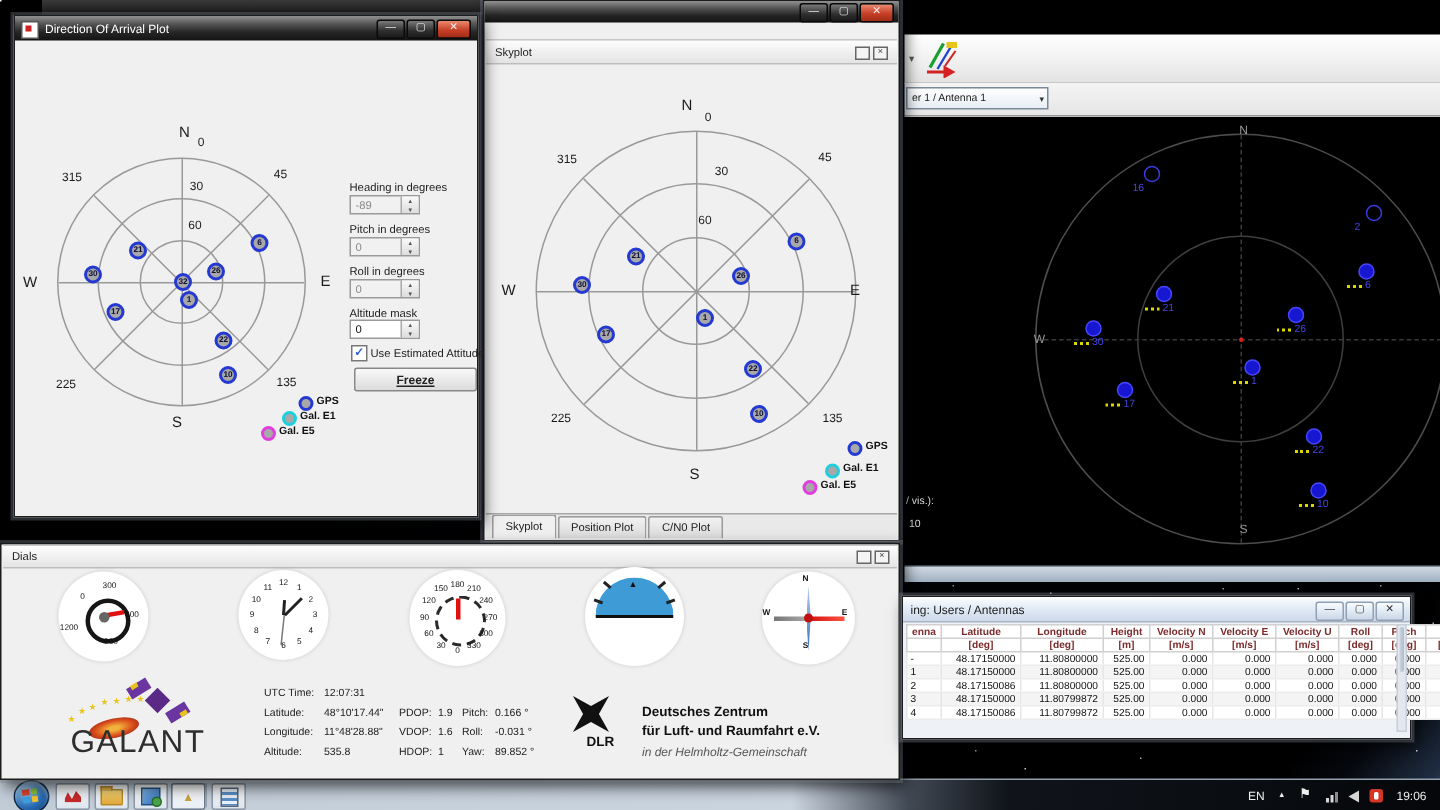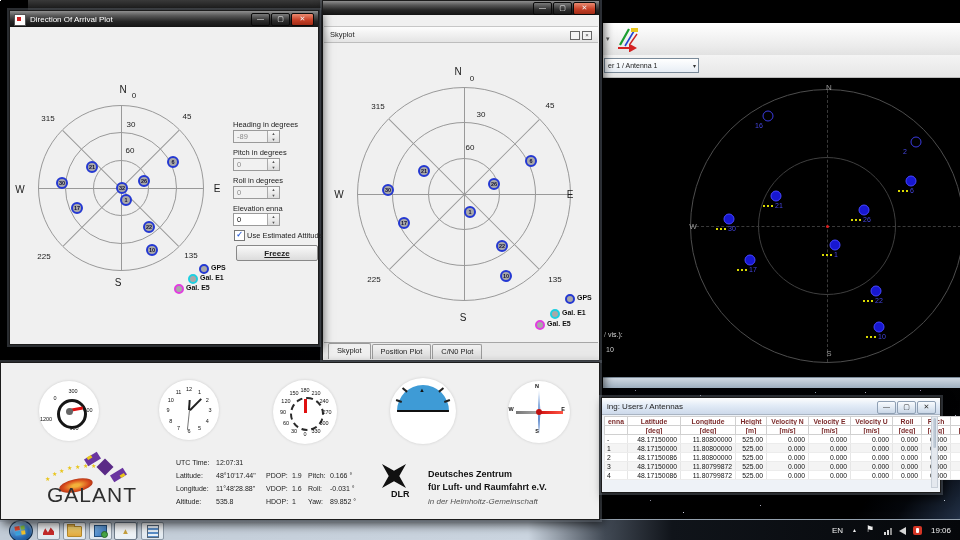--- a/index.html
+++ b/index.html
@@ -293,21 +293,21 @@
         </span>
     </div>
     <span class="ctl-lab" style="left:223px;top:165px;">Roll in degrees</span>
     <div class="spin" style="left:223px;top:175px;">
       <span>0</span>
       <span class="ud">
           <span>▲</span>
           <span>▼</span>
         </span>
     </div>
-    <span class="ctl-lab" style="left:223px;top:193px;">Elevation enna</span>
+    <span class="ctl-lab" style="left:223px;top:193px;">Altitude mask</span>
     <div class="spin on" style="left:223px;top:202px;">
       <span>0</span>
       <span class="ud">
           <span>▲</span>
           <span>▼</span>
         </span>
     </div>
     <span class="chk" style="left:224px;top:219px;">✓</span>
     <span class="ctl-lab" style="left:237px;top:220px;">Use Estimated Attitude</span>
     <div class="btn" style="left:226px;top:234px;width:80px;height:14px;text-decoration:underline;">Freeze</div>
@@ -411,20 +411,25 @@
             <td>90.000</td>
           </tr>
         </tbody>
     </table>
     <div style="position:absolute;right:2px;top:18px;width:7px;height:72px;background:#e4e8ee;border:1px solid #c8cfd8;box-sizing:border-box;">
       <div style="margin:1px;height:30px;background:linear-gradient(90deg,#cdd6e1,#aebbc9);border-radius:2px;"></div>
     </div>
   </div>
 
   <div class="win body-gray" id="dials-win" style="left:0;top:362px;width:600px;height:158px;z-index:4;">
+    <div class="dock-h" style="top:0;height:14px;">
+      <span class="dock-t" style="top:2px;">Dials</span>
+      <span class="dock-ic" style="right:17px;top:3px;"></span>
+      <span class="dock-ic" style="right:5px;top:3px;">×</span>
+    </div>
 
     <div class="disk" id="gauge1" style="left:38px;top:18px;width:60px;height:60px;">
       <div style="position:absolute;left:18px;top:18px;width:24px;height:24px;border:3px solid #161616;border-radius:50%;"></div>
       <div style="position:absolute;left:30px;top:28px;width:14px;height:3px;background:#e01010;transform:rotate(-10deg);transform-origin:0 50%;"></div>
       <div style="position:absolute;left:27px;top:27px;width:7px;height:7px;background:#666;border-radius:50%;"></div>
     <span class="dlab" style="left: 16px; top: 17px;">0</span>
         <span class="dlab" style="left: 34px; top: 10px;">300</span>
         <span class="dlab" style="left: 49px; top: 29px;">600</span>
         <span class="dlab" style="left: 35px; top: 47px;">900</span>
         <span class="dlab" style="left: 7px; top: 38px;">1200</span>

